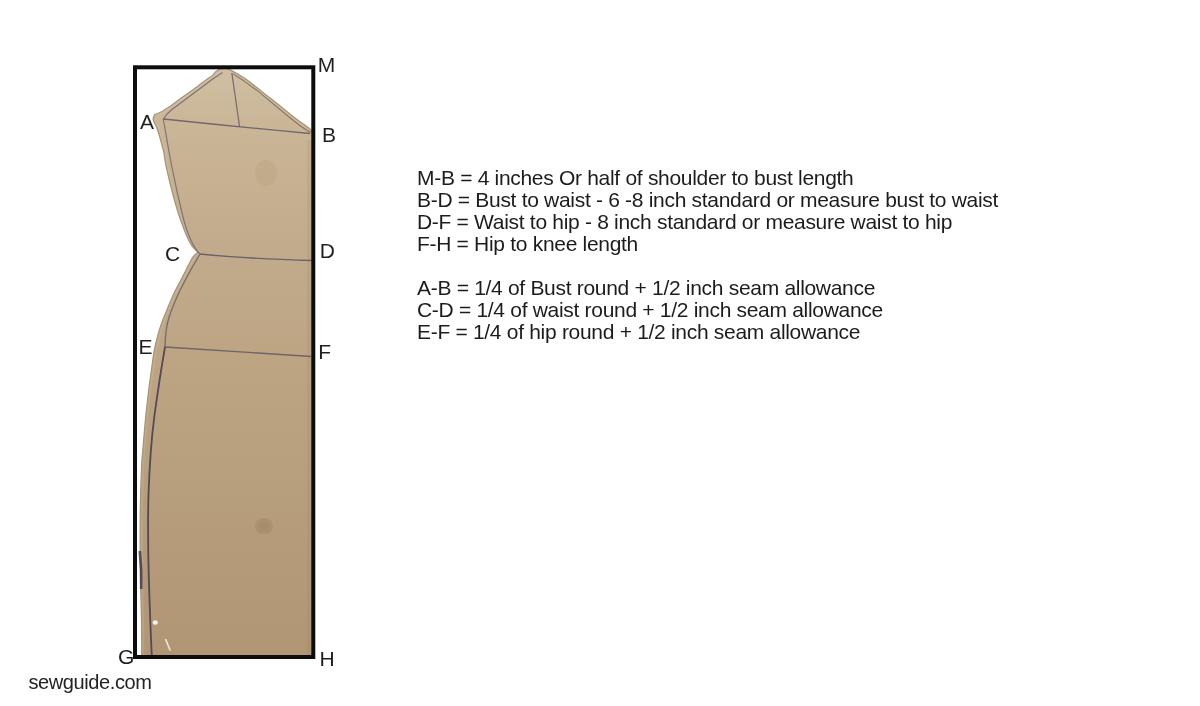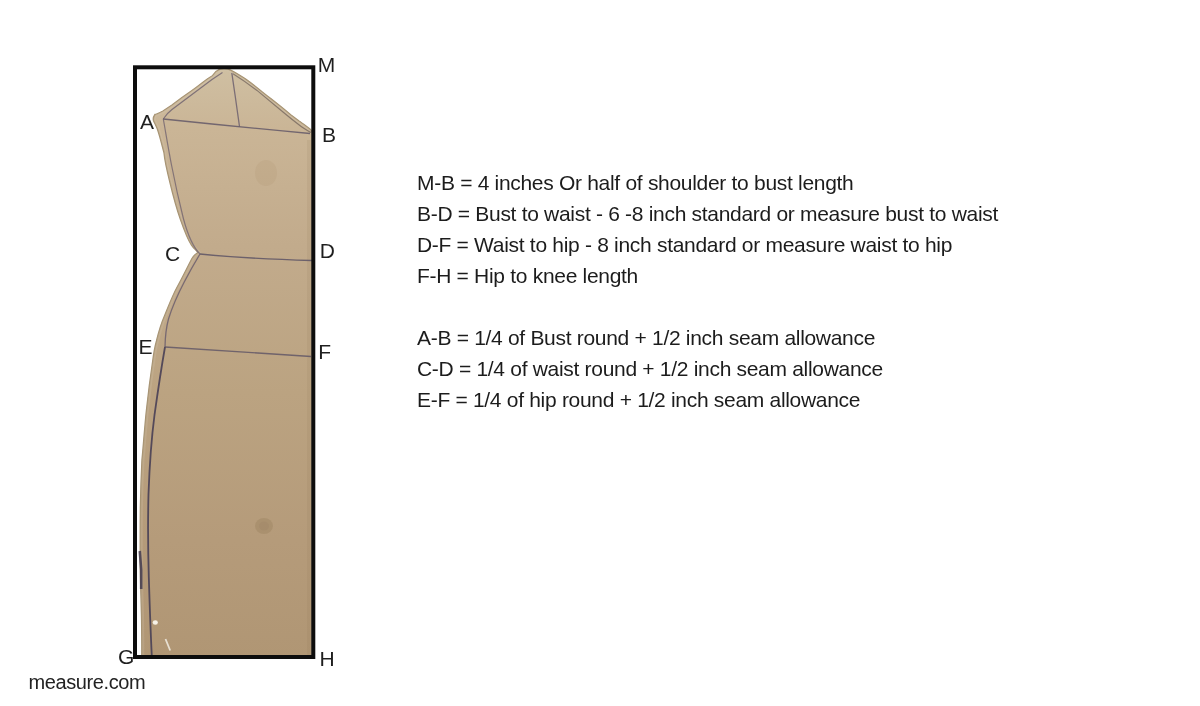--- a/index.html
+++ b/index.html
@@ -1,18 +1,18 @@
 <!DOCTYPE html>
 <html><head>
 <meta charset="utf-8">
 <style>
   html,body{margin:0;padding:0;background:#ffffff;}
   body{width:1200px;height:706px;position:relative;overflow:hidden;
        font-family:"Liberation Sans", sans-serif;}
-  .txt{position:absolute;left:417px;top:166.5px;font-size:21px;line-height:31px;
+  .txt{position:absolute;left:417px;top:166.5px;font-size:21px;line-height:22px;
        color:#1c1c1c;letter-spacing:-0.3px;white-space:pre;}
   .sew{position:absolute;left:28.5px;top:671px;font-size:20px;color:#232323;
        letter-spacing:-0.4px;}
 </style>
 </head>
 <body>
 
 <svg width="360" height="706" viewBox="0 0 360 706" style="position:absolute;left:0;top:0;" xmlns="http://www.w3.org/2000/svg">
   <defs>
     <linearGradient id="paper" x1="0" y1="70" x2="0" y2="658" gradientUnits="userSpaceOnUse">
@@ -120,13 +120,13 @@
 
 <div class="txt">M-B = 4 inches Or half of shoulder to bust length
 B-D = Bust to waist - 6 -8 inch standard or measure bust to waist
 D-F = Waist to hip - 8 inch standard or measure waist to hip
 F-H = Hip to knee length
 
 A-B = 1/4 of Bust round + 1/2 inch seam allowance
 C-D = 1/4 of waist round + 1/2 inch seam allowance
 E-F = 1/4 of hip round + 1/2 inch seam allowance</div>
 
-<div class="sew">measure.com</div>
+<div class="sew">sewguide.com</div>
 
 </body></html>

